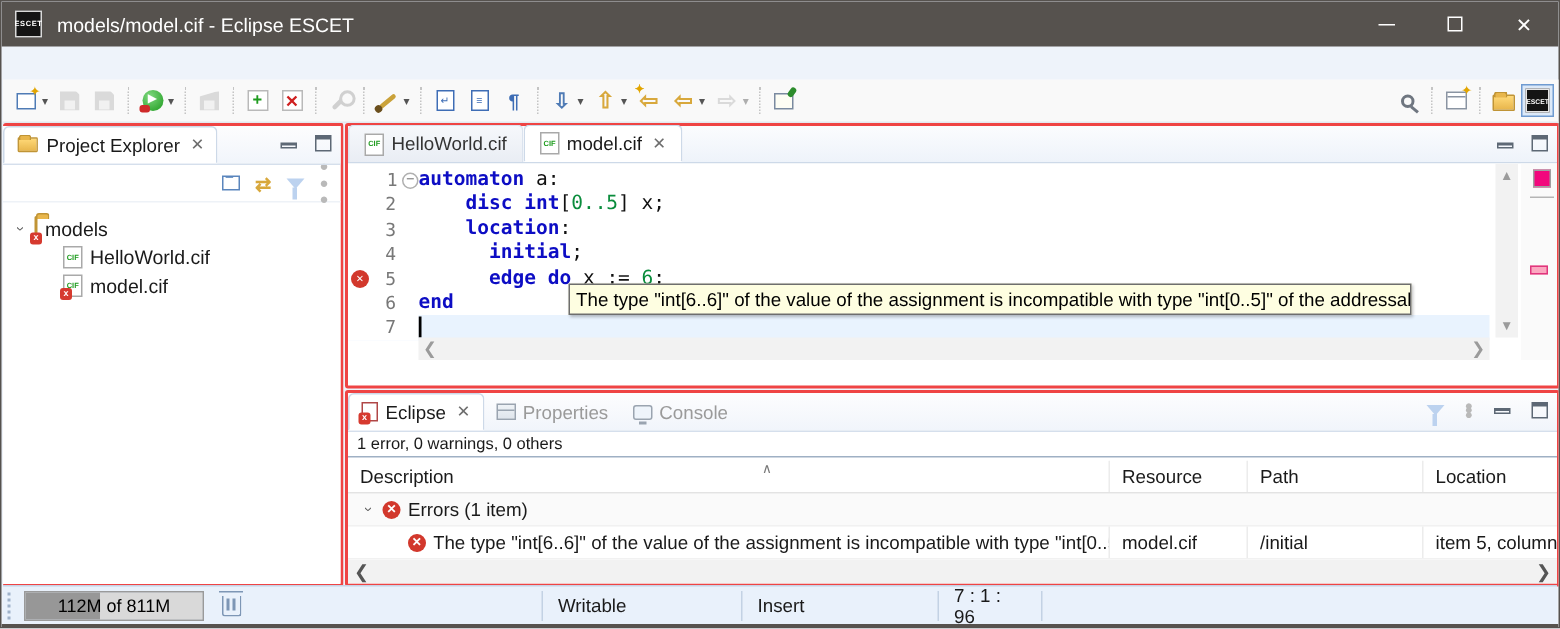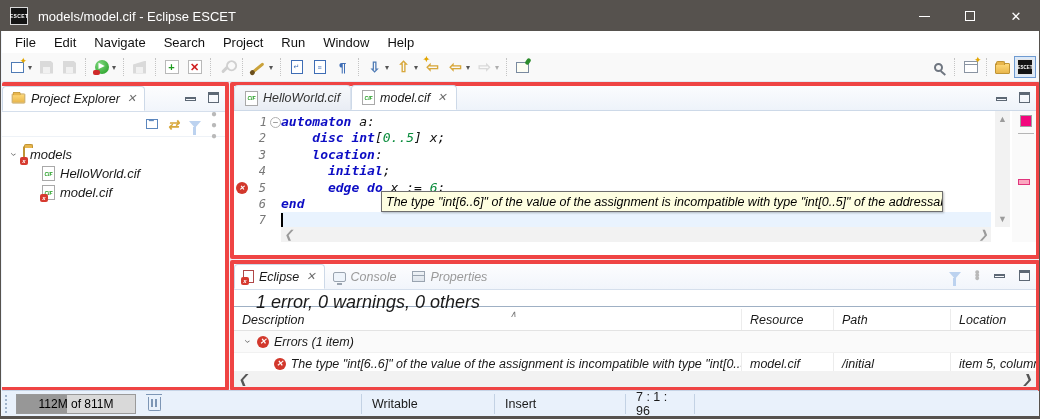--- a/index.html
+++ b/index.html
@@ -54,21 +54,21 @@
   .persp { width:14px; height:12px; border:1.5px solid #8a94a2; background:#fff; position:relative; }
   .persp::before { content:""; position:absolute; left:0; top:2px; width:100%; border-top:1.5px solid #8a94a2; }
   .persp::after { content:"✦"; position:absolute; right:-5px; top:-7px; color:#e2a500; font-size:9px; }
   .folder { width:15px; height:11px; background:linear-gradient(#ffd978,#e8b64c); border:1px solid #c09435; border-radius:1px; position:relative; margin-top:3px; }
   .folder::before { content:""; position:absolute; left:0; top:-3px; width:7px; height:3px; background:#e8b64c; border:1px solid #c09435; border-bottom:none; border-radius:2px 2px 0 0; }
   .escet-btn { border:1px solid #6f9bd1; background:#dce9f8; padding:2px; display:flex; align-items:center; }
   .escet-ico { width:16px; height:16px; background:#141414; color:#fff; font-size:4.5px; font-weight:bold; display:flex; align-items:center; justify-content:center; border:1px solid #e6e6e6; }
   .vdots { color:#b9b9b9; font-size:10px; letter-spacing:0; }
 
   
-  .panel { position:absolute; background:#fff; border:4px solid #ef4444; border-radius:2px;font-style:italic; }
+  .panel { position:absolute; background:#fff; border:2px solid #ef4444; border-radius:2px; }
   .view-tabbar { height:26px; border-bottom:1px solid #d5dfec; background:linear-gradient(#fdfdfe,#f1f5fb); display:flex; align-items:flex-end; position:relative; }
   .view-tab { display:flex; align-items:center; gap:5px; padding:0 8px; height:25px; font-size:12.5px; }
   .view-tab.active { background:#fff; border:1px solid #cdd9e8; border-bottom:1px solid #fff; border-radius:4px 4px 0 0; }
   .view-tab.inactive { color:#9a9a9a; }
   .tab-close { color:#6e6e6e; font-size:11px; margin-left:2px; }
   .minmax { position:absolute; right:6px; top:6px; display:flex; gap:12px; }
   .mm-min { width:11px; height:4px; border:1px solid #5d6875; border-top:2px solid #5d6875; margin-top:5px; }
   .mm-max { width:11px; height:11px; border:1px solid #5d6875; border-top:3px solid #5d6875; }
 
   
@@ -116,21 +116,21 @@
   .tooltip { position:absolute; left:147px; top:80px; width:562px; height:21px; background:#fefee1; border:1px solid #6e6e6e; font-size:12.5px; color:#000; display:flex; align-items:center; padding:0 4px; box-shadow:1px 1px 2px rgba(0,0,0,.25); white-space:nowrap; overflow:hidden; }
 
   
   #problems { left:229px; top:259px; width:810px; height:131px; }
   .prob-ico { width:11px; height:13px; background:#fff; border:1px solid #b04747; position:relative; }
   .prob-ico::after { content:"x"; position:absolute; left:-3px; bottom:-3px; width:8px; height:8px; background:#d63a2f; border-radius:2px; color:#fff; font-size:6px; font-weight:bold; line-height:8px; text-align:center; }
   .props-ico { width:13px; height:11px; border:1px solid #9aa4b0; background:linear-gradient(#eef2f6,#dfe5ec); position:relative; }
   .props-ico::before { content:""; position:absolute; left:0; top:3px; width:100%; border-top:1px solid #9aa4b0; }
   .console-ico { width:13px; height:10px; border:1.5px solid #9aa4b0; border-radius:2px; background:#eef4fb; position:relative; }
   .console-ico::after { content:""; position:absolute; left:3px; bottom:-4px; width:5px; height:2px; background:#9aa4b0; }
-  .summary { height:17px; font-size:18px; padding:2px 0 0 22px; border-bottom:1px solid #9fb0c4; }
+  .summary { height:17px; font-size:11px; padding:2px 0 0 6px; border-bottom:1px solid #9fb0c4; }
   .ptable { position:absolute; left:0; top:45px; right:0; bottom:16px; font-size:12.5px; overflow:hidden; }
   .pt-row { display:flex; height:22px; align-items:center; border-bottom:1px solid #f1f1f1; }
   .pt-head { border-bottom:1px solid #e3e3e3; position:relative; }
   .pt-c1 { width:508px; flex:0 0 508px; padding-left:8px; display:flex; align-items:center; gap:5px; overflow:hidden; white-space:nowrap; border-right:1px solid #ececec; height:100%; }
   .pt-c2 { width:92px; flex:0 0 92px; padding-left:8px; border-right:1px solid #ececec; height:100%; display:flex; align-items:center; overflow:hidden; white-space:nowrap;}
   .pt-c3 { width:117px; flex:0 0 117px; padding-left:8px; border-right:1px solid #ececec; height:100%; display:flex; align-items:center; overflow:hidden; white-space:nowrap;}
   .pt-c4 { flex:1; padding-left:8px; height:100%; display:flex; align-items:center; overflow:hidden; white-space:nowrap; }
   .sort-caret { position:absolute; left:276px; top:0px; font-size:9px; color:#777; }
   .group-row { background:#fafafa; }
   .prob-hscroll { position:absolute; left:0; right:0; bottom:0; height:16px; background:#f2f2f2; display:flex; align-items:center; justify-content:space-between; padding:0 4px; color:#555; font-size:12px; }
@@ -158,30 +158,20 @@
       <span class="winbtn">
           <span class="mini"></span>
         </span>
       <span class="winbtn">
           <span class="maxi"></span>
         </span>
       <span class="winbtn">✕</span>
     </div>
   </div>
 
-  <div class="menubar">
-    <span class="menu-item">File</span>
-    <span class="menu-item">Edit</span>
-    <span class="menu-item">Navigate</span>
-    <span class="menu-item">Search</span>
-    <span class="menu-item">Project</span>
-    <span class="menu-item">Run</span>
-    <span class="menu-item">Window</span>
-    <span class="menu-item">Help</span>
-  </div>
 
   <div class="toolbar">
     <span class="tb-btn">
         <span class="glyph16">
           <span class="newwin"></span>
         </span>
         <span class="caret">▾</span>
       </span>
     <span class="tb-btn dis">
         <span class="glyph16">
@@ -367,26 +357,26 @@
   </div>
 
   <div class="panel" id="problems">
     <div class="view-tabbar">
       <div class="view-tab active">
         <span class="prob-ico"></span>
         <span>Eclipse</span>
         <span class="tab-close">✕</span>
       </div>
       <div class="view-tab inactive">
+        <span class="props-ico"></span>
+        <span>Properties</span>
+      </div>
+      <div class="view-tab inactive">
         <span class="console-ico"></span>
         <span>Console</span>
-      </div>
-      <div class="view-tab inactive">
-        <span class="props-ico"></span>
-        <span>Properties</span>
       </div>
       <div class="minmax" style="gap:14px; align-items:center;">
         <span class="funnel"></span>
         <span class="vdots" style="line-height:3px; font-size:9px;">●<br>●<br>●</span>
         <span class="mm-min" style="margin-top:0;"></span>
         <span class="mm-max"></span>
       </div>
     </div>
     <div class="summary">1 error, 0 warnings, 0 others</div>
     <div class="ptable">

